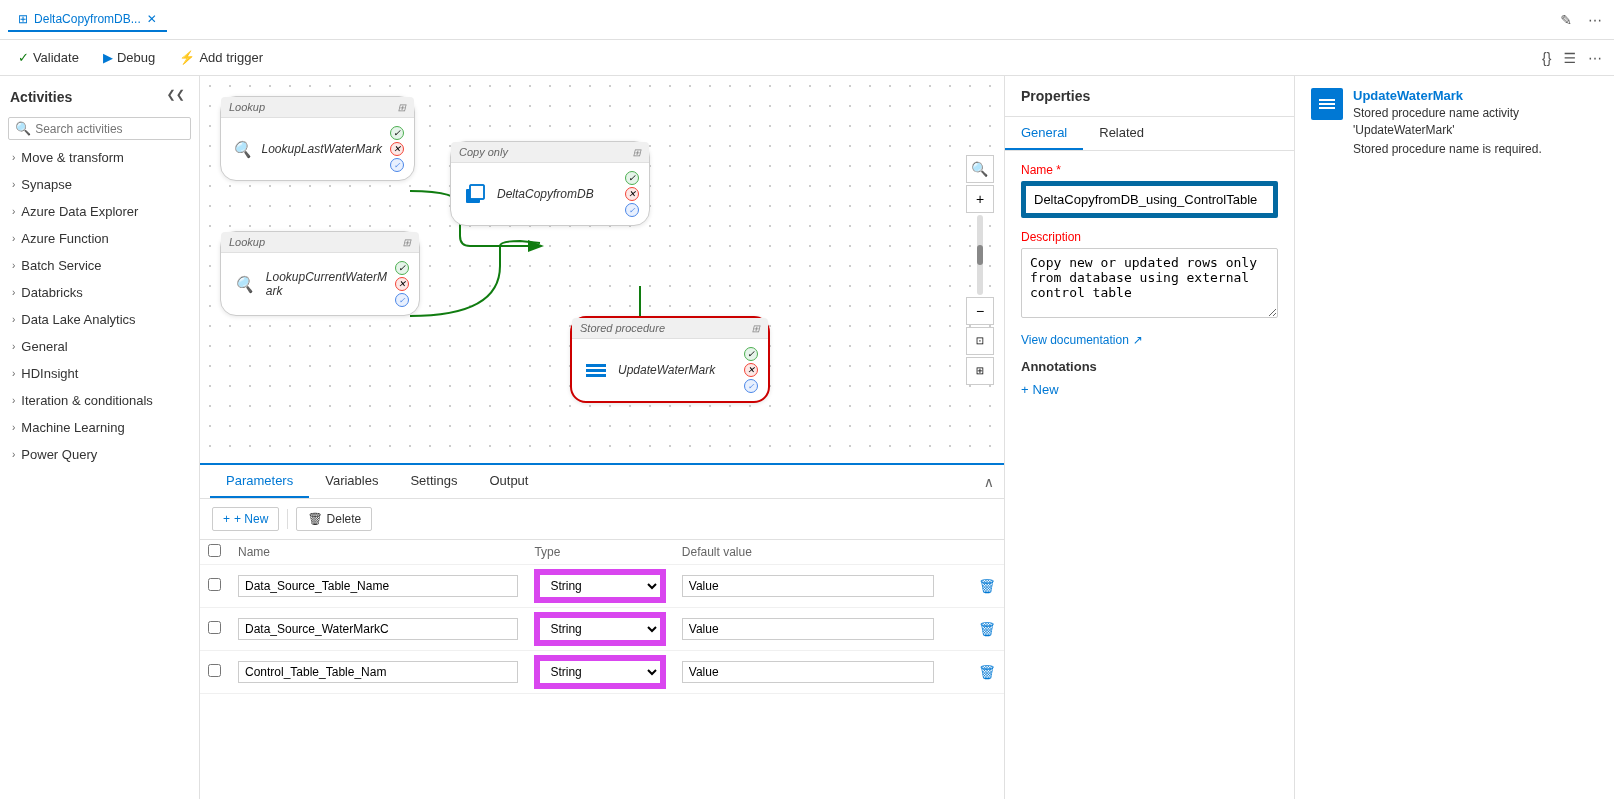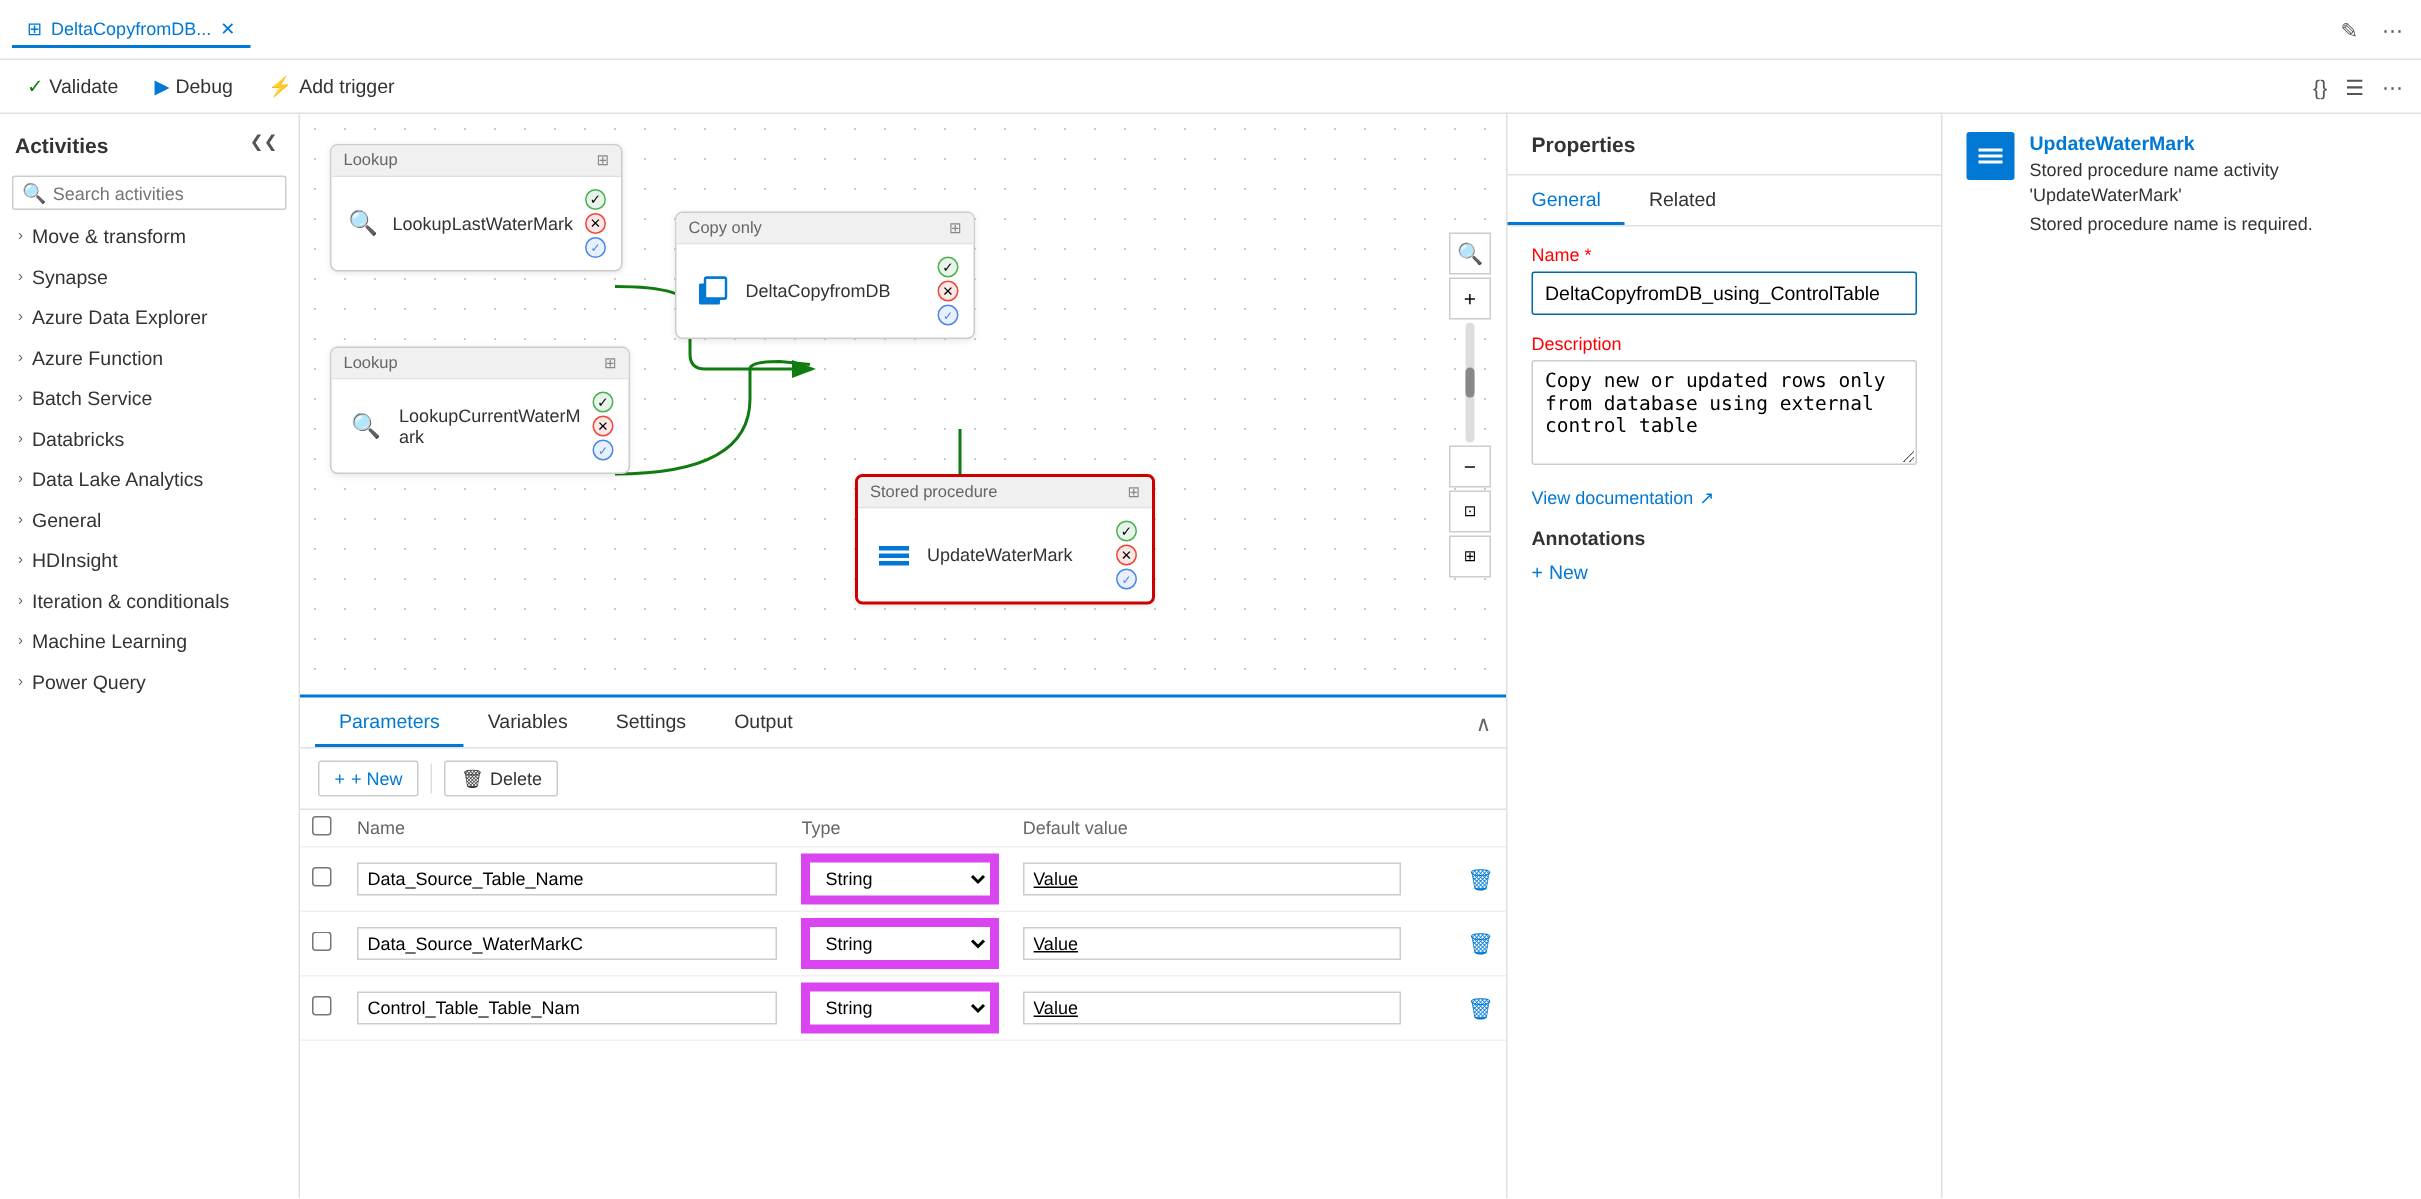--- a/index.html
+++ b/index.html
@@ -56,22 +56,23 @@
     .canvas-main { flex: 1; position: relative; overflow: hidden; }
     .canvas-bg {
       width: 100%; height: 100%; position: absolute; top: 0; left: 0;
       background-image: radial-gradient(circle, #ccc 1px, transparent 1px);
       background-size: 20px 20px;
     }
 
     
     .activity-node {
       position: absolute; background: #fff; border: 1px solid #ccc;
-      border-radius: 5px; min-width: 190px;
+      border-radius: 16px; min-width: 190px;
       box-shadow: 0 1px 4px rgba(0,0,0,0.1);
+      font-style: italic;
     }
     .node-header {
       background: #f0f0f0; padding: 4px 8px; font-size: 11px; color: #666;
       border-bottom: 1px solid #e0e0e0; border-radius: 4px 4px 0 0;
       display: flex; align-items: center; justify-content: space-between;
     }
     .node-header-icons { display: flex; gap: 2px; }
     .node-body {
       display: flex; align-items: center; gap: 8px; padding: 8px 10px;
     }
@@ -132,21 +133,21 @@
     .params-table td { color: #333; }
     .params-table input[type="checkbox"] { cursor: pointer; }
     .params-input {
       border: 1px solid #ccc; padding: 3px 6px; font-size: 12px; width: 100%;
     }
     .params-select {
       border: 6px solid #d946ef; padding: 3px 6px; font-size: 12px; width: 100%;
       background: #fff;
     }
     .params-value-input {
-      border: 1px solid #ccc; padding: 3px 6px; font-size: 12px; width: 90%; text-decoration: underline;
+      border: 1px solid #ccc; padding: 3px 6px; font-size: 12px; width: 90%;
     }
     .delete-btn { background: none; border: none; cursor: pointer; color: #0078d4; font-size: 14px; }
     .bottom-panel-content { max-height: 220px; overflow-y: auto; }
 
     
     .properties-panel {
       width: 290px; border-left: 1px solid #e0e0e0; background: #fff;
       display: flex; flex-direction: column; flex-shrink: 0;
     }
     .props-header {
@@ -159,21 +160,21 @@
     .props-tab {
       padding: 8px 16px; font-size: 13px; cursor: pointer; color: #333;
       border-bottom: 2px solid transparent;
     }
     .props-tab.active { color: #0078d4; border-bottom: 2px solid #0078d4; }
     .props-body { padding: 12px 16px; flex: 1; overflow-y: auto; }
     .props-field { margin-bottom: 12px; }
     .props-label { font-size: 12px; color: #333; margin-bottom: 4px; display: block; }
     .props-label span { color: red; }
     .props-input {
-      width: 100%; border: 1px solid #0369a1; padding: 6px 8px; font-size: 13px;
+      width: 100%; border: 5px solid #0369a1; padding: 6px 8px; font-size: 13px;
       outline: none; border-radius: 2px;
     }
     .props-textarea {
       width: 100%; border: 1px solid #ccc; padding: 6px 8px; font-size: 13px;
       outline: none; border-radius: 2px; resize: vertical; min-height: 70px;
     }
     .props-link {
       color: #0078d4; font-size: 12px; cursor: pointer; text-decoration: none;
       display: flex; align-items: center; gap: 4px;
     }

